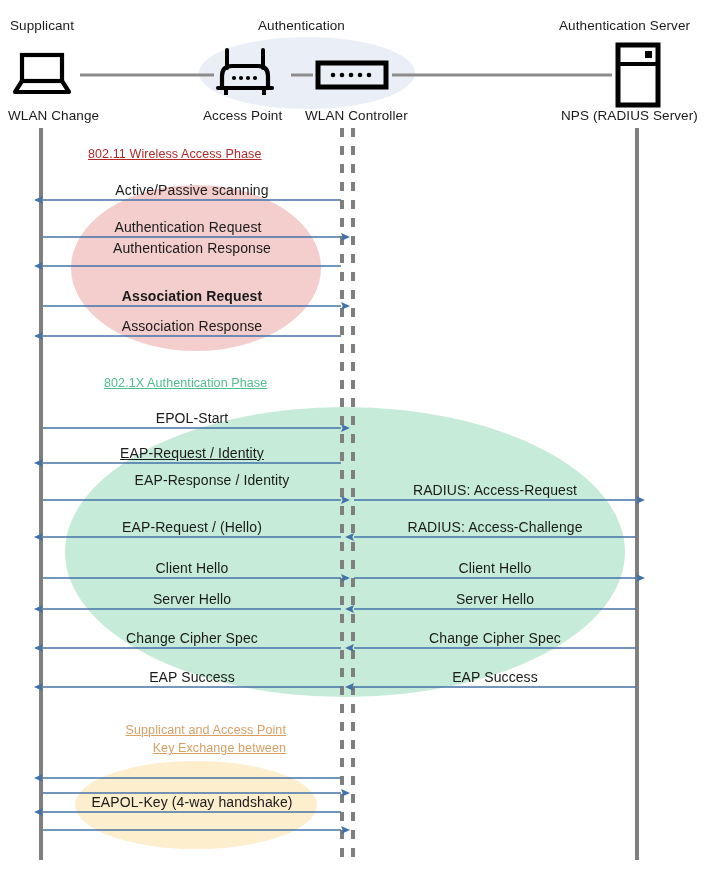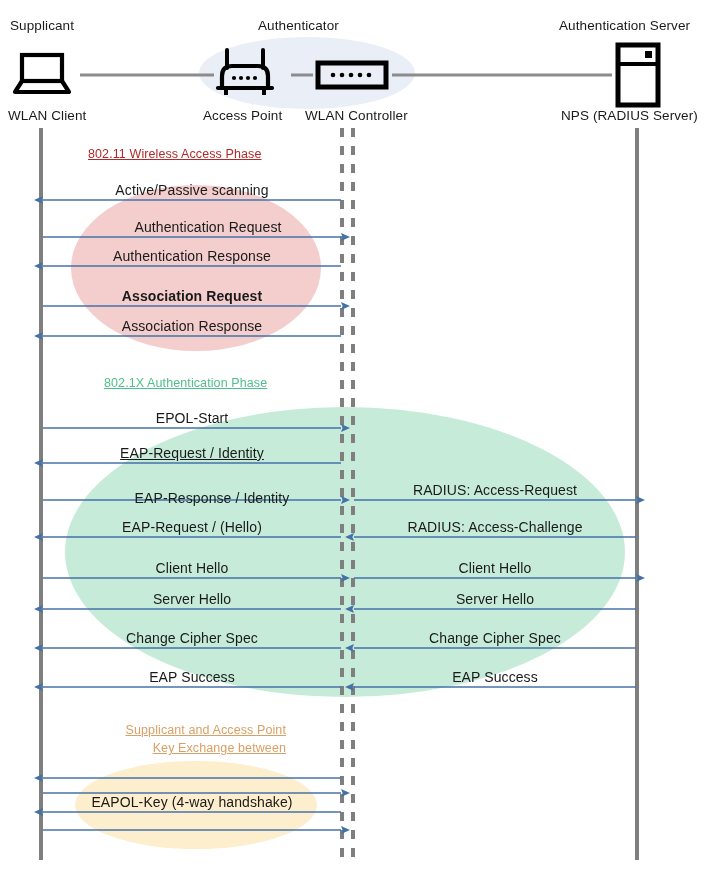--- a/index.html
+++ b/index.html
@@ -154,46 +154,46 @@
         <line x1="354" x2="636" y1="648" y2="648" stroke="#4472a8" stroke-width="1.7" marker-start="url(#arrowL)"></line>
         <line x1="354" x2="636" y1="687" y2="687" stroke="#4472a8" stroke-width="1.7" marker-start="url(#arrowL)"></line>
         <line x1="43" x2="341" y1="778" y2="778" stroke="#4472a8" stroke-width="1.7" marker-start="url(#arrowL)"></line>
         <line x1="43" x2="341" y1="793" y2="793" stroke="#4472a8" stroke-width="1.7" marker-end="url(#arrowR)"></line>
         <line x1="43" x2="341" y1="812" y2="812" stroke="#4472a8" stroke-width="1.7" marker-start="url(#arrowL)"></line>
         <line x1="43" x2="341" y1="830" y2="830" stroke="#4472a8" stroke-width="1.7" marker-end="url(#arrowR)"></line>
       </g>
   </svg>
 
   <div class="hdr-title" style="left:10px; top:18px;">Supplicant</div>
-  <div class="hdr-title" style="left:258px; top:18px;">Authenticator</div>
+  <div class="hdr-title" style="left:258px; top:18px;">Authentication</div>
   <div class="hdr-title" style="left:559px; top:18px;">Authentication Server</div>
 
-  <div class="hdr-sub" style="left:8px; top:108px;">WLAN Client</div>
+  <div class="hdr-sub" style="left:8px; top:108px;">WLAN Change</div>
   <div class="hdr-sub" style="left:203px; top:108px;">Access Point</div>
   <div class="hdr-sub" style="left:305px; top:108px;">WLAN Controller</div>
   <div class="hdr-sub" style="left:561px; top:108px;">NPS (RADIUS Server)</div>
 
   <div class="phase-label" style="left:88px; top:147px; color:#b02a2a;">802.11 Wireless Access Phase</div>
 
   <div class="phase-label" style="left:104px; top:376px; color:#4fbf8b;">802.1X Authentication Phase</div>
 
   <div class="phase-label two-line" style="left:96px; top:721px; color:#d9a066; width:190px;">
     <div>Supplicant and Access Point</div>
     <div>Key Exchange between</div>
   </div>
 
   <div id="msg-labels">
       <div class="msg-label" style="left: 192px; top: 182px;">Active/Passive scanning</div>
-      <div class="msg-label" style="left: 208px; top: 219px;">Authentication Request</div>
-      <div class="msg-label" style="left: 192px; top: 248px;">Authentication Response</div>
+      <div class="msg-label" style="left: 188px; top: 219px;">Authentication Request</div>
+      <div class="msg-label" style="left: 192px; top: 240px;">Authentication Response</div>
       <div class="msg-label" style="left: 192px; top: 288px; font-weight: bold;">Association Request</div>
       <div class="msg-label" style="left: 192px; top: 318px;">Association Response</div>
       <div class="msg-label" style="left: 192px; top: 410px;">EPOL-Start</div>
       <div class="msg-label" style="left: 192px; top: 445px; text-decoration: underline;">EAP-Request / Identity</div>
-      <div class="msg-label" style="left: 192px; top: 490px; padding-left: 40px;">EAP-Response / Identity</div>
+      <div class="msg-label" style="left: 192px; top: 472px; padding-left: 40px;">EAP-Response / Identity</div>
       <div class="msg-label" style="left: 192px; top: 519px;">EAP-Request / (Hello)</div>
       <div class="msg-label" style="left: 192px; top: 560px;">Client Hello</div>
       <div class="msg-label" style="left: 192px; top: 591px;">Server Hello</div>
       <div class="msg-label" style="left: 192px; top: 630px;">Change Cipher Spec</div>
       <div class="msg-label" style="left: 192px; top: 669px;">EAP Success</div>
       <div class="msg-label" style="left: 495px; top: 482px;">RADIUS: Access-Request</div>
       <div class="msg-label" style="left: 495px; top: 519px;">RADIUS: Access-Challenge</div>
       <div class="msg-label" style="left: 495px; top: 560px;">Client Hello</div>
       <div class="msg-label" style="left: 495px; top: 591px;">Server Hello</div>
       <div class="msg-label" style="left: 495px; top: 630px;">Change Cipher Spec</div>

